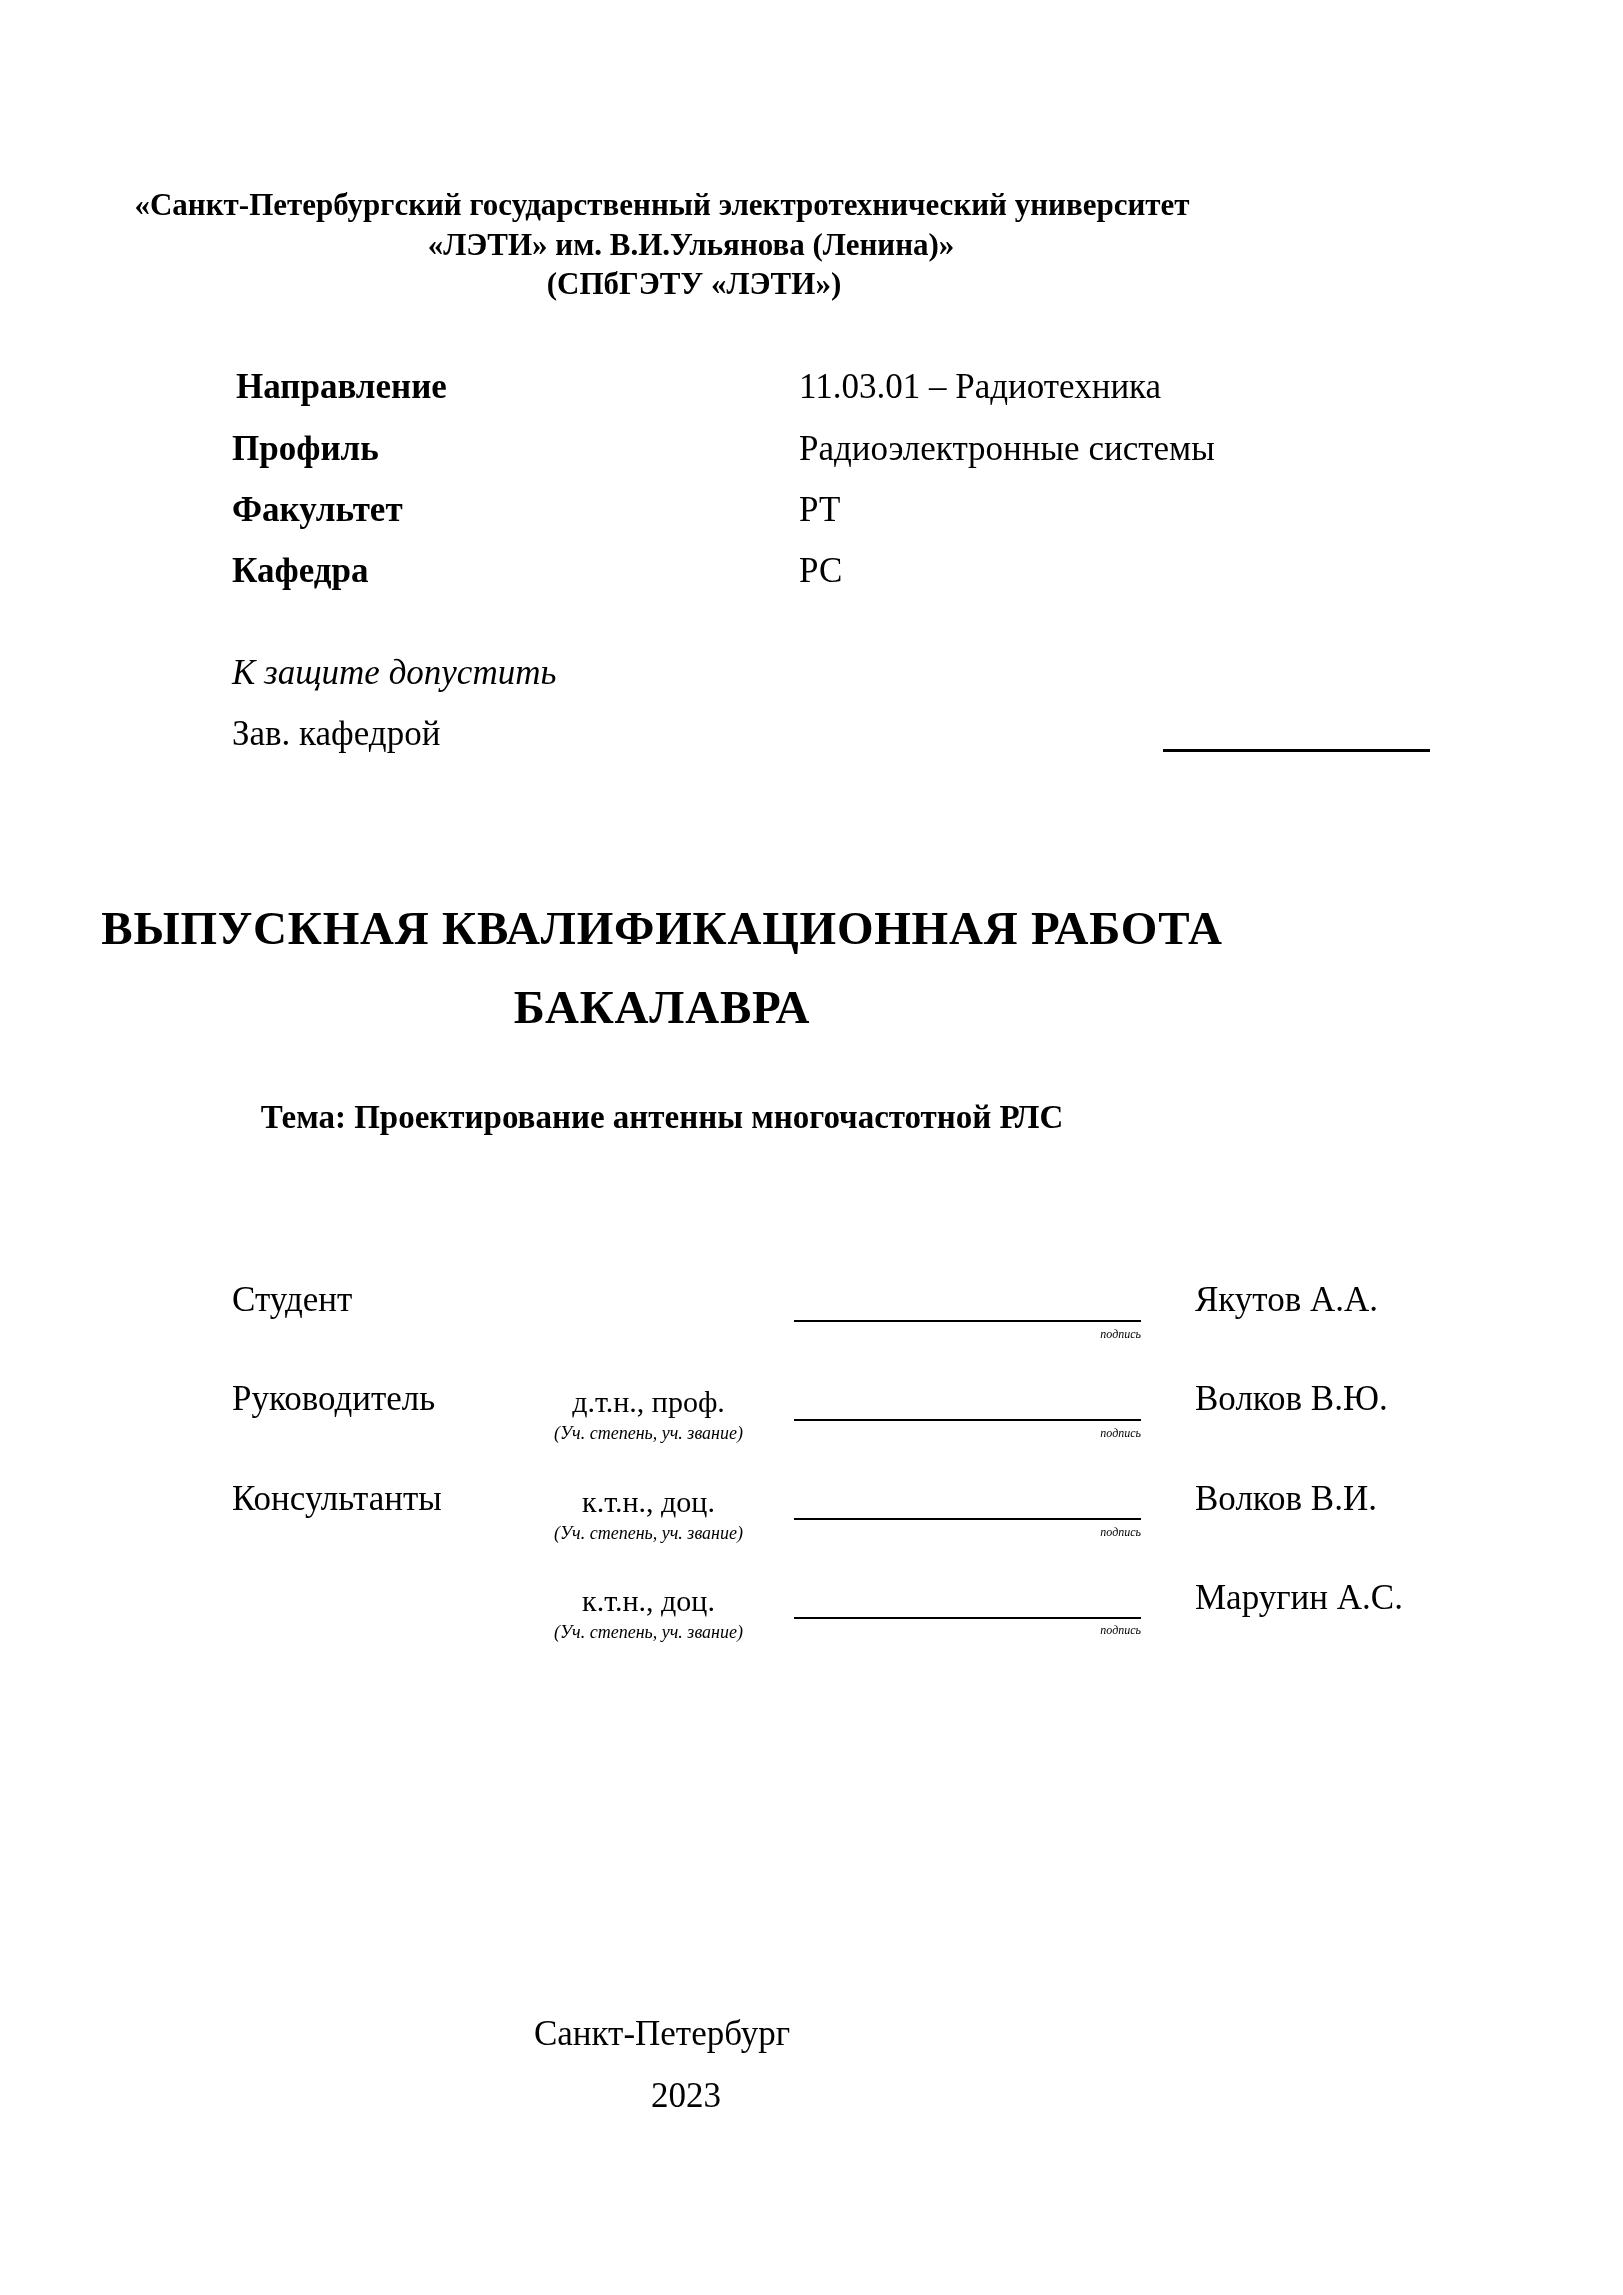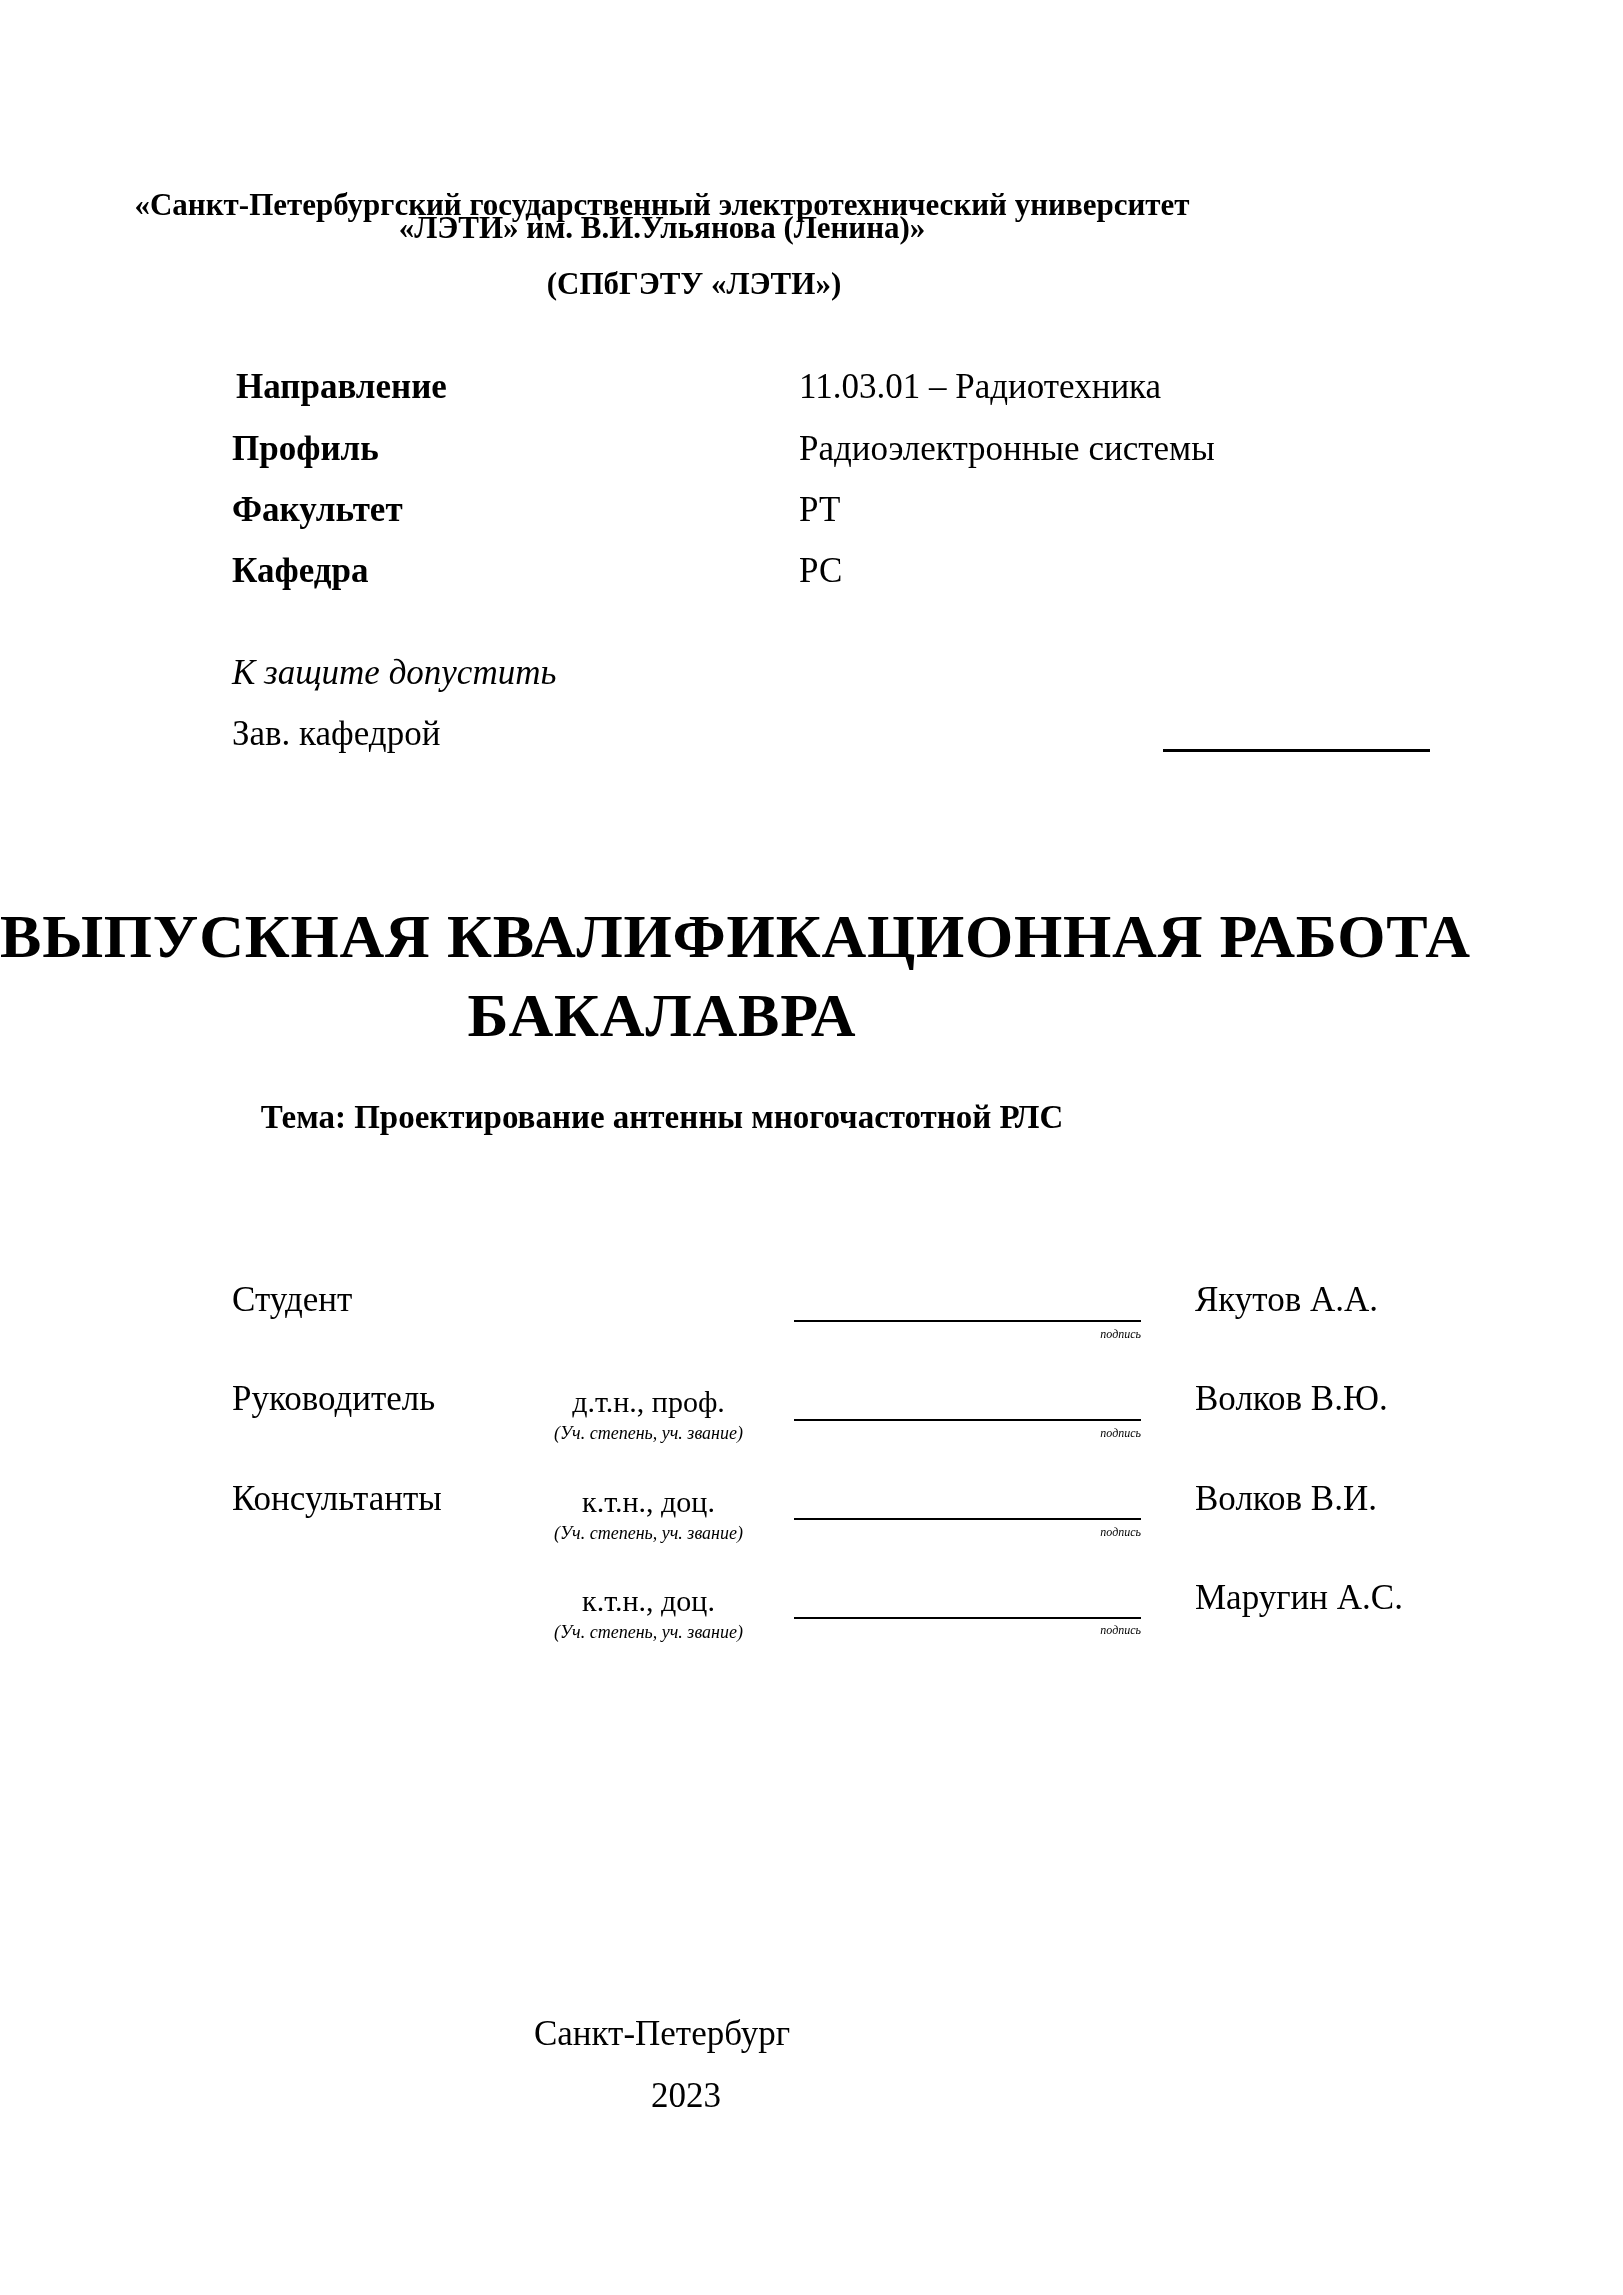--- a/index.html
+++ b/index.html
@@ -6,33 +6,33 @@
     body {
       width: 1623px; height: 2295px; position: relative; overflow: hidden;
       font-family: "Liberation Serif", "DejaVu Serif", serif; color: #000;
     }
     .abs { position: absolute; white-space: nowrap; }
     .center { left: 0; width: 1324px; text-align: center; }
     .univ { font-weight: bold; font-size: 31px; line-height: 39px; }
     .label-bold { font-weight: bold; font-size: 35px; }
     .reg { font-size: 35px; }
     .ital { font-style: italic; font-size: 35px; }
-    .title { font-weight: bold; font-size: 62px; letter-spacing: 0.8px; }
+    .title { font-weight: bold; font-size: 47px; letter-spacing: 0.8px; }
     .topic { font-weight: bold; font-size: 33px; }
     .deg { font-size: 30px; text-align: center; width: 251px; }
     .degcap { font-style: italic; font-size: 18px; text-align: center; width: 251px; }
     .sigline { border-bottom: 2.4px solid #000; width: 347px; height: 0; }
     .sigcap { font-style: italic; font-size: 12px; text-align: right; width: 347px; }
     .underscore-line { border-bottom: 3.1px solid #000; width: 267px; height: 0; }
   </style>
 </head>
 <body>
 
 <div class="abs center univ" style="top:185px;">«Санкт-Петербургский государственный электротехнический университет</div>
-<div class="abs center univ" style="top:208px;">«ЛЭТИ» им. В.И.Ульянова (Ленина)»</div>
+<div class="abs center univ" style="top:225px;margin-left:29px;">«ЛЭТИ» им. В.И.Ульянова (Ленина)»</div>
 <div class="abs center univ" style="top:264px;margin-left:32px;">(СПбГЭТУ «ЛЭТИ»)</div>
 
 <div>
   <div class="abs label-bold" style="left:236px; top:367px;">Направление</div>
   <div class="abs reg" style="left:799px; top:367px;text-align:center;">11.03.01 – Радиотехника</div>
 
   <div class="abs label-bold" style="left:232px; top:429px;">Профиль</div>
   <div class="abs reg" style="left:799px; top:429px;">Радиоэлектронные системы</div>
 
   <div class="abs label-bold" style="left:232px; top:490px;">Факультет</div>

